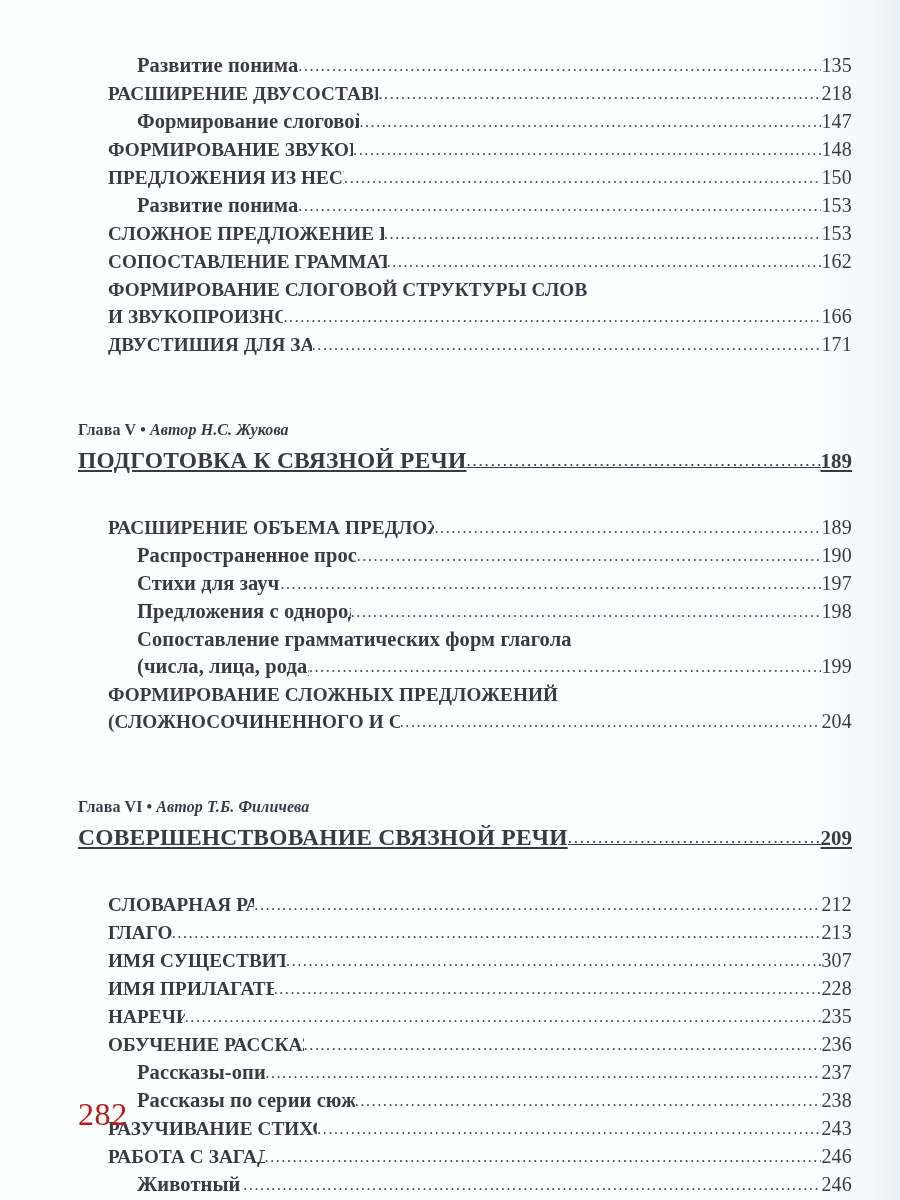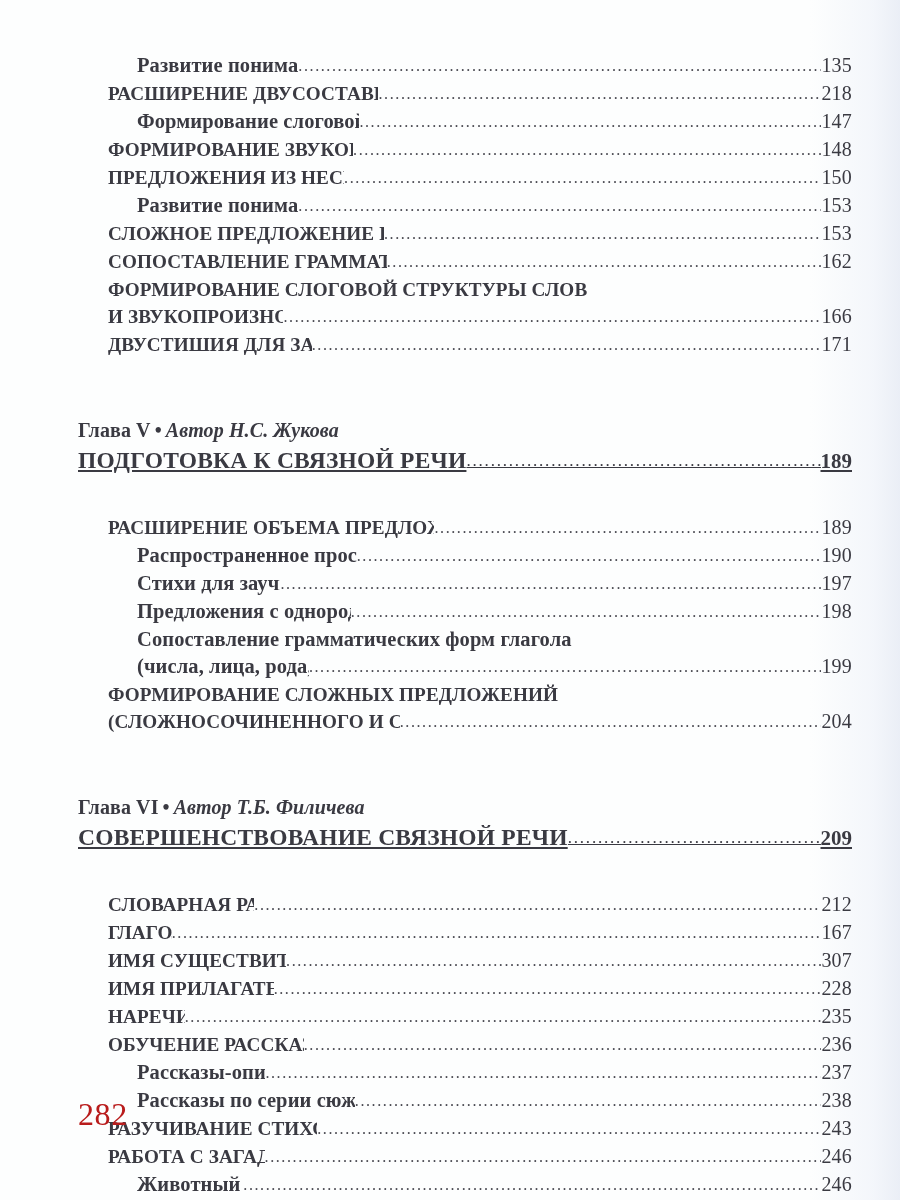--- a/index.html
+++ b/index.html
@@ -86,21 +86,21 @@
     letter-spacing: 0.1px;
   }
 
   
   .chapter {
     margin-left: 0;
     width: 774px;
   }
   .chapter-line {
     font-weight: bold;
-    font-size: 20px;
+    font-size: 16px;
     line-height: 30px;
     letter-spacing: 0.1px;
     font-family: Liberation Serif, serif;
   }
   .chapter-line .author {
     font-style: italic;
     font-weight: bold;
   }
   .chapter-line .bullet {
     font-style: normal;
@@ -288,21 +288,21 @@
 
   <div class="toc-group" id="group-vi">
       <div class="toc-entry lvl1">
         <span class="title">СЛОВАРНАЯ РАБОТА</span>
         <span class="leader">..............................................................................................................................................</span>
         <span class="pagenum">212</span>
       </div>
       <div class="toc-entry lvl1">
         <span class="title">ГЛАГОЛ</span>
         <span class="leader">..............................................................................................................................................</span>
-        <span class="pagenum">167</span>
+        <span class="pagenum">213</span>
       </div>
       <div class="toc-entry lvl1">
         <span class="title">ИМЯ СУЩЕСТВИТЕЛЬНОЕ</span>
         <span class="leader">..............................................................................................................................................</span>
         <span class="pagenum">307</span>
       </div>
       <div class="toc-entry lvl1">
         <span class="title">ИМЯ ПРИЛАГАТЕЛЬНОЕ</span>
         <span class="leader">..............................................................................................................................................</span>
         <span class="pagenum">228</span>

